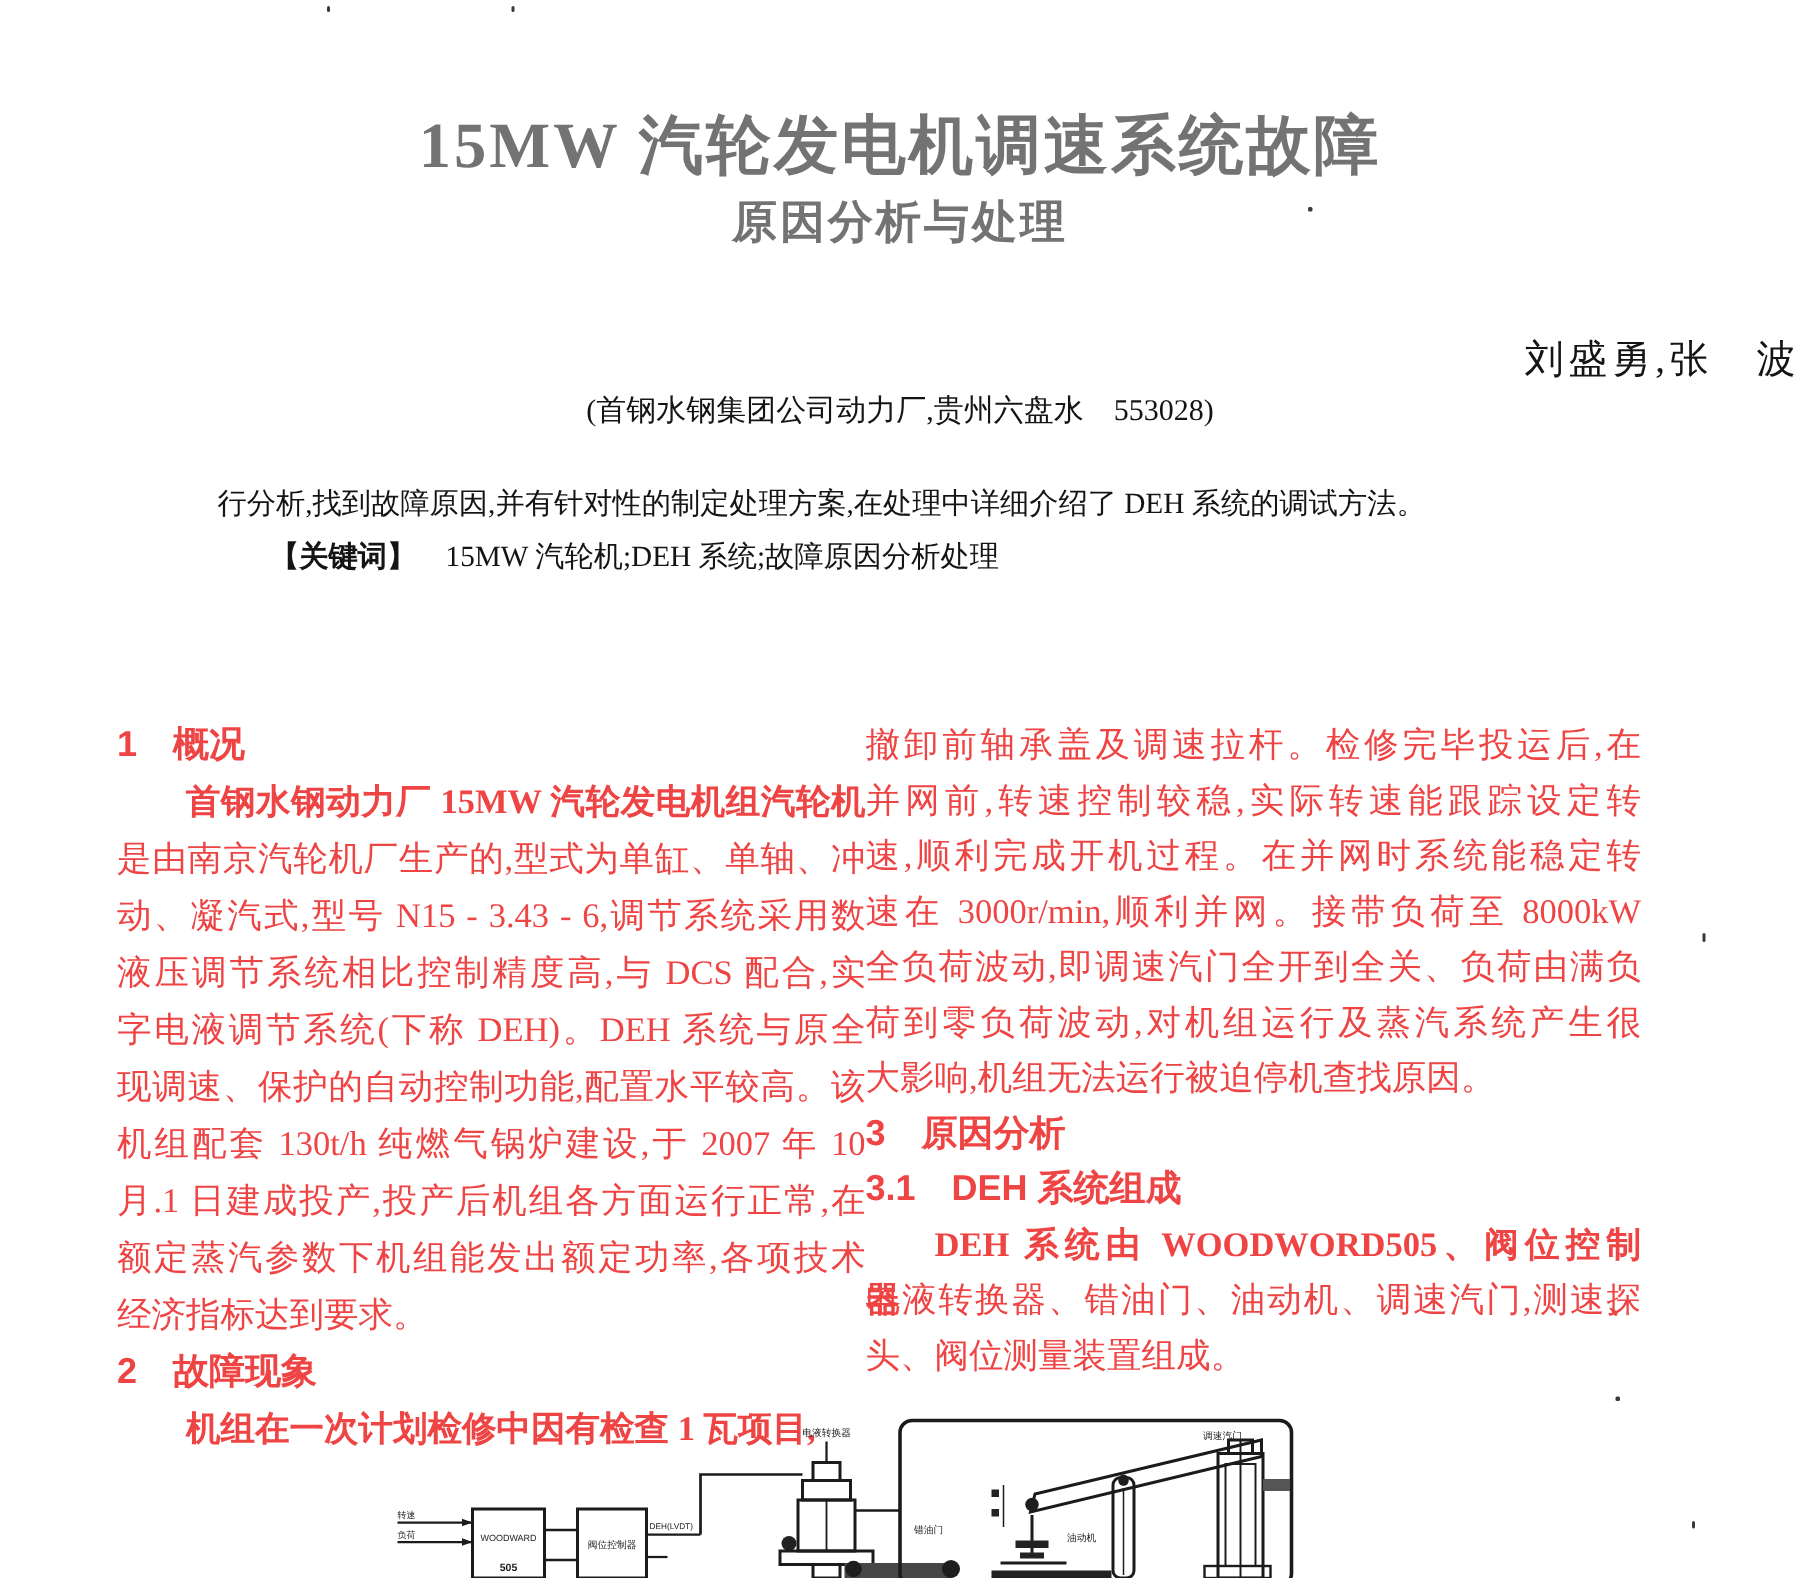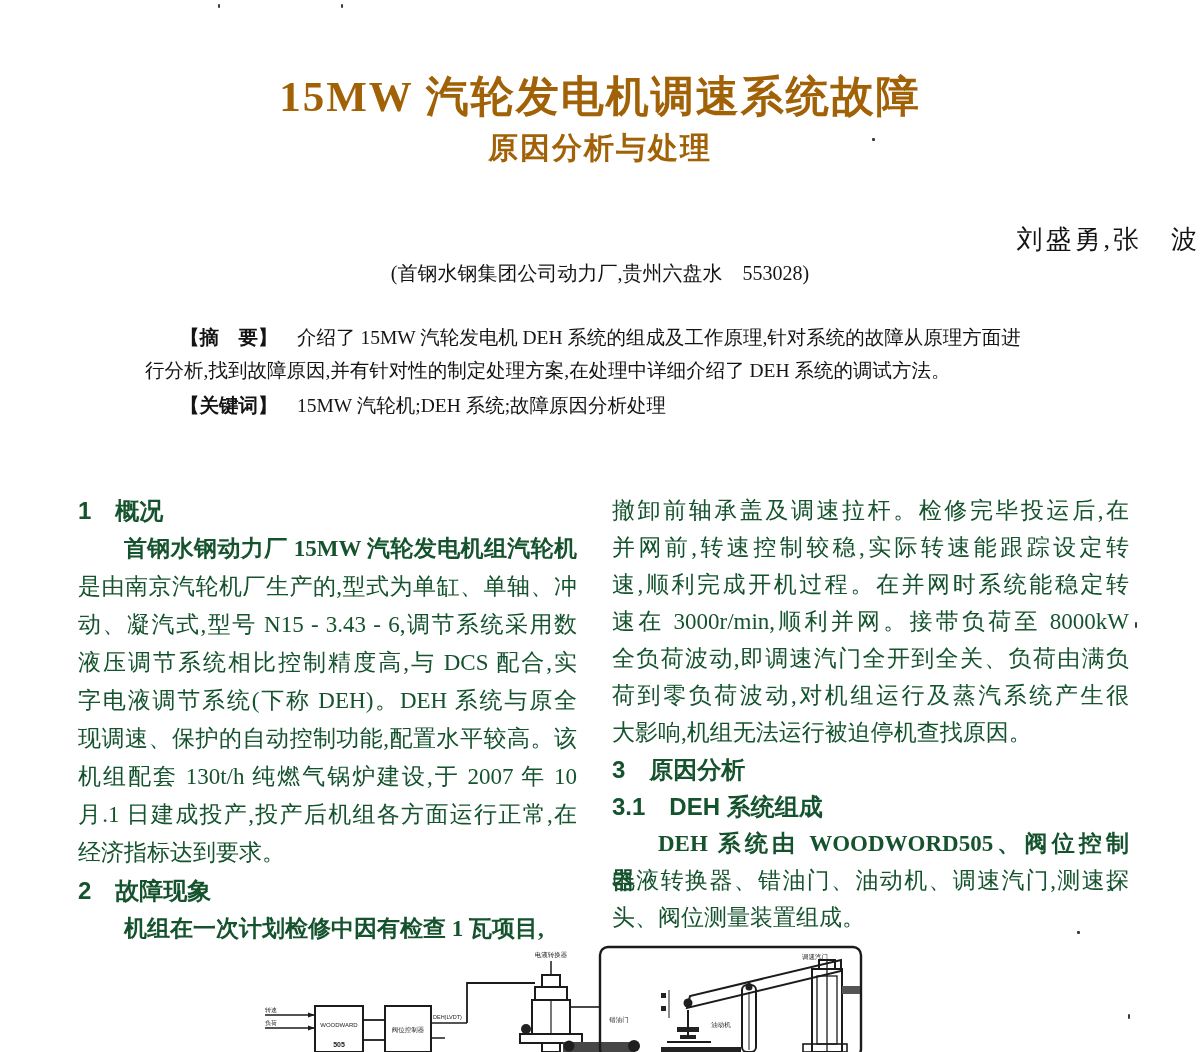--- a/index.html
+++ b/index.html
@@ -4,35 +4,35 @@
 <style>
   html,body{margin:0;padding:0;}
   body{
     width:1200px;height:1052px;position:relative;overflow:hidden;
     background:#ffffff;color:#141414;
     font-family:"Liberation Serif","DejaVu Serif",serif;
   }
   .abs{position:absolute;}
   
   .title-line{left:0;width:1200px;text-align:center;font-weight:bold;
-    font-family:"Liberation Serif","DejaVu Serif",serif;letter-spacing:2px;color:#a16207;}
+    font-family:"Liberation Serif","DejaVu Serif",serif;letter-spacing:2px;color:#737373;}
   #title1{top:68px;font-size:43px;}
   #title2{top:128px;font-size:30px;}
   
   #authors{top:222px;left:0;width:1200px;text-align:right;font-size:26px;letter-spacing:3px;}
   #affil{top:260px;left:0;width:1200px;text-align:center;font-size:20px;}
   
   #abstract{top:320px;left:145px;width:893px;font-size:19.5px;line-height:34px;}
   .abs-line{height:34px;white-space:nowrap;}
   .hang{padding-left:35px;}
   .blab{font-family:"Liberation Sans","DejaVu Sans",sans-serif;font-weight:bold;}
   
-  .col{font-size:23px;color:#14532d;margin-top:14px;}
+  .col{font-size:23px;color:#ef4444;}
   #col-left{top:478px;left:78px;width:499px;}
-  #col-right{top:478px;left:612px;width:517px;}
+  #col-right{top:478px;left:577px;width:517px;}
   .bl{height:38px;line-height:38px;white-space:nowrap;}
   #col-right .bl{height:37px;line-height:37px;}
   .j{text-align:justify;text-align-last:justify;white-space:normal;}
   .e{text-align:left;}
   .ind{text-indent:46px;font-weight:bold;}
   .bh{font-family:"Liberation Sans","DejaVu Sans",sans-serif;font-weight:bold;font-size:24px;}
   
   #diagram{top:930px;left:263px;width:740px;height:122px;}
   #diagram svg{display:block;}
   .dtext{font-family:"Liberation Sans","DejaVu Sans",sans-serif;fill:#1b1b1b;}
@@ -42,35 +42,35 @@
 </head>
 <body>
 
 <div class="abs title-line" id="title1">15MW 汽轮发电机调速系统故障</div>
 <div class="abs title-line" id="title2">原因分析与处理</div>
 
 <div class="abs" id="authors">刘盛勇,张　波</div>
 <div class="abs" id="affil">(首钢水钢集团公司动力厂,贵州六盘水　553028)</div>
 
 <div class="abs" id="abstract">
-  <div class="abs-line hang"><span class="blab">【摘　要】</span>　<span>介绍了 15MW 汽轮发电机 DEH 系统的组成及工作原理,针对系统的故障从原理方面进</span></div>
   <div class="abs-line"><span>行分析,找到故障原因,并有针对性的制定处理方案,在处理中详细介绍了 DEH 系统的调试方法。</span></div>
   <div class="abs-line hang"><span class="blab">【关键词】</span>　<span>15MW 汽轮机;DEH 系统;故障原因分析处理</span></div>
 </div>
 
 <div class="abs col" id="col-left">
   <div class="bl bh">1　概况</div>
   <div class="bl j ind">首钢水钢动力厂 15MW 汽轮发电机组汽轮机</div>
   <div class="bl j">是由南京汽轮机厂生产的,型式为单缸、单轴、冲</div>
   <div class="bl j">动、凝汽式,型号 N15 - 3.43 - 6,调节系统采用数</div>
   <div class="bl j">液压调节系统相比控制精度高,与 DCS 配合,实</div>
   <div class="bl j">字电液调节系统(下称 DEH)。DEH 系统与原全</div>
   <div class="bl j">现调速、保护的自动控制功能,配置水平较高。该</div>
   <div class="bl j">机组配套 130t/h 纯燃气锅炉建设,于 2007 年 10</div>
   <div class="bl j">月.1 日建成投产,投产后机组各方面运行正常,在</div>
+  <div class="bl j">额定蒸汽参数下机组能发出额定功率,各项技术</div>
   <div class="bl e">经济指标达到要求。</div>
   <div class="bl bh">2　故障现象</div>
   <div class="bl e ind">机组在一次计划检修中因有检查 1 瓦项目,</div>
 </div>
 
 <div class="abs col" id="col-right">
   <div class="bl j">撤卸前轴承盖及调速拉杆。检修完毕投运后,在</div>
   <div class="bl j">并网前,转速控制较稳,实际转速能跟踪设定转</div>
   <div class="bl j">速,顺利完成开机过程。在并网时系统能稳定转</div>
   <div class="bl j">速在 3000r/min,顺利并网。接带负荷至 8000kW</div>

